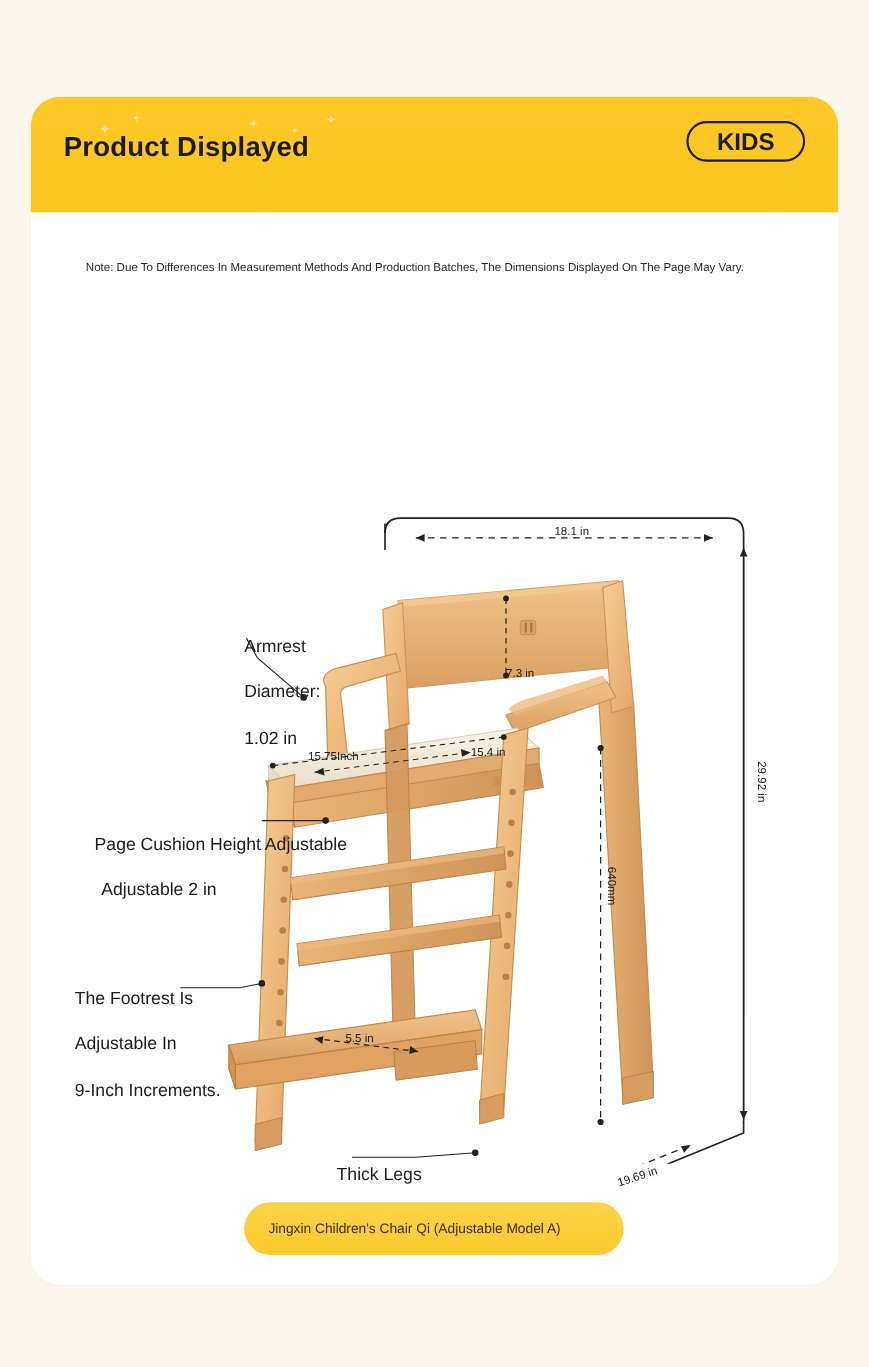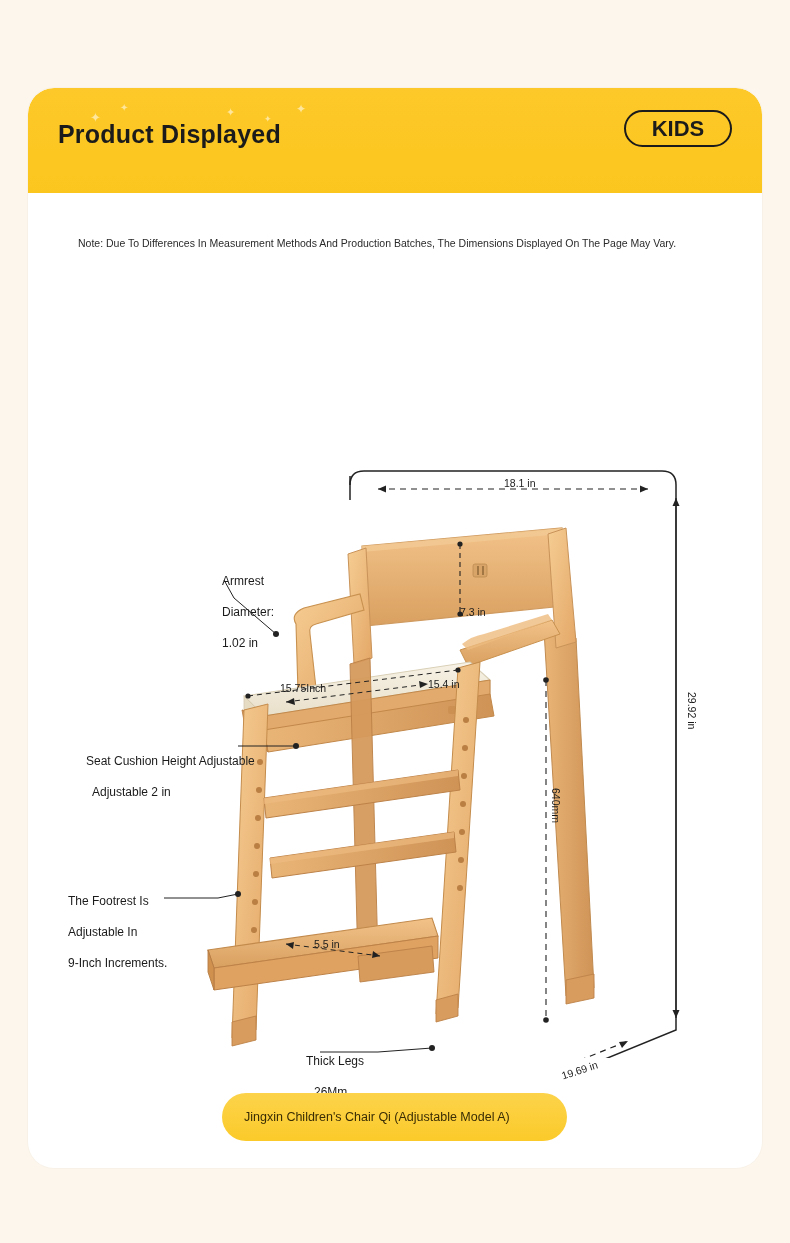--- a/index.html
+++ b/index.html
@@ -89,21 +89,21 @@
     display: flex; align-items: center;
     padding: 0 22px;
   }
   .footer-pill span {
     font-size: 12.5px;
     color: #3a2d05;
     line-height: 1.3;
   }
   .lbl {
     position: absolute;
-    font-size: 12px;
+    font-size: 16px;
     color: #1b1b1b;
     line-height: 1.3;
     white-space: pre-line;
   }
   .lbl.dim { font-size: 10.5px; }
   .rot90 {
     transform: rotate(90deg);
     transform-origin: left top;
   }
   .rotneg {
@@ -280,21 +280,21 @@
       <div class="lbl dim rotneg" style="left:532px; top:712px;">19.69 in</div>
       <div class="lbl dim" style="left:286px; top:580px;">5.5 in</div>
 
       <div class="lbl" style="left:194px; top:200px;">
         <span>Armrest</span><br>
         <span>Diameter:</span><br>
         <span>1.02 in</span>
       </div>
 
       <div class="lbl" style="left:58px; top:380px;">
-        <span>Seat Cushion Height Adjustable</span><br>
+        <span>Page Cushion Height Adjustable</span><br>
         <span style="margin-left:6px; display:inline-block;">Adjustable 2 in</span>
       </div>
 
       <div class="lbl" style="left:40px; top:520px;">
         <span>The Footrest Is</span><br>
         <span>Adjustable In</span><br>
         <span>9-Inch Increments.</span>
       </div>
 
       <div class="lbl" style="left:278px; top:680px;">

